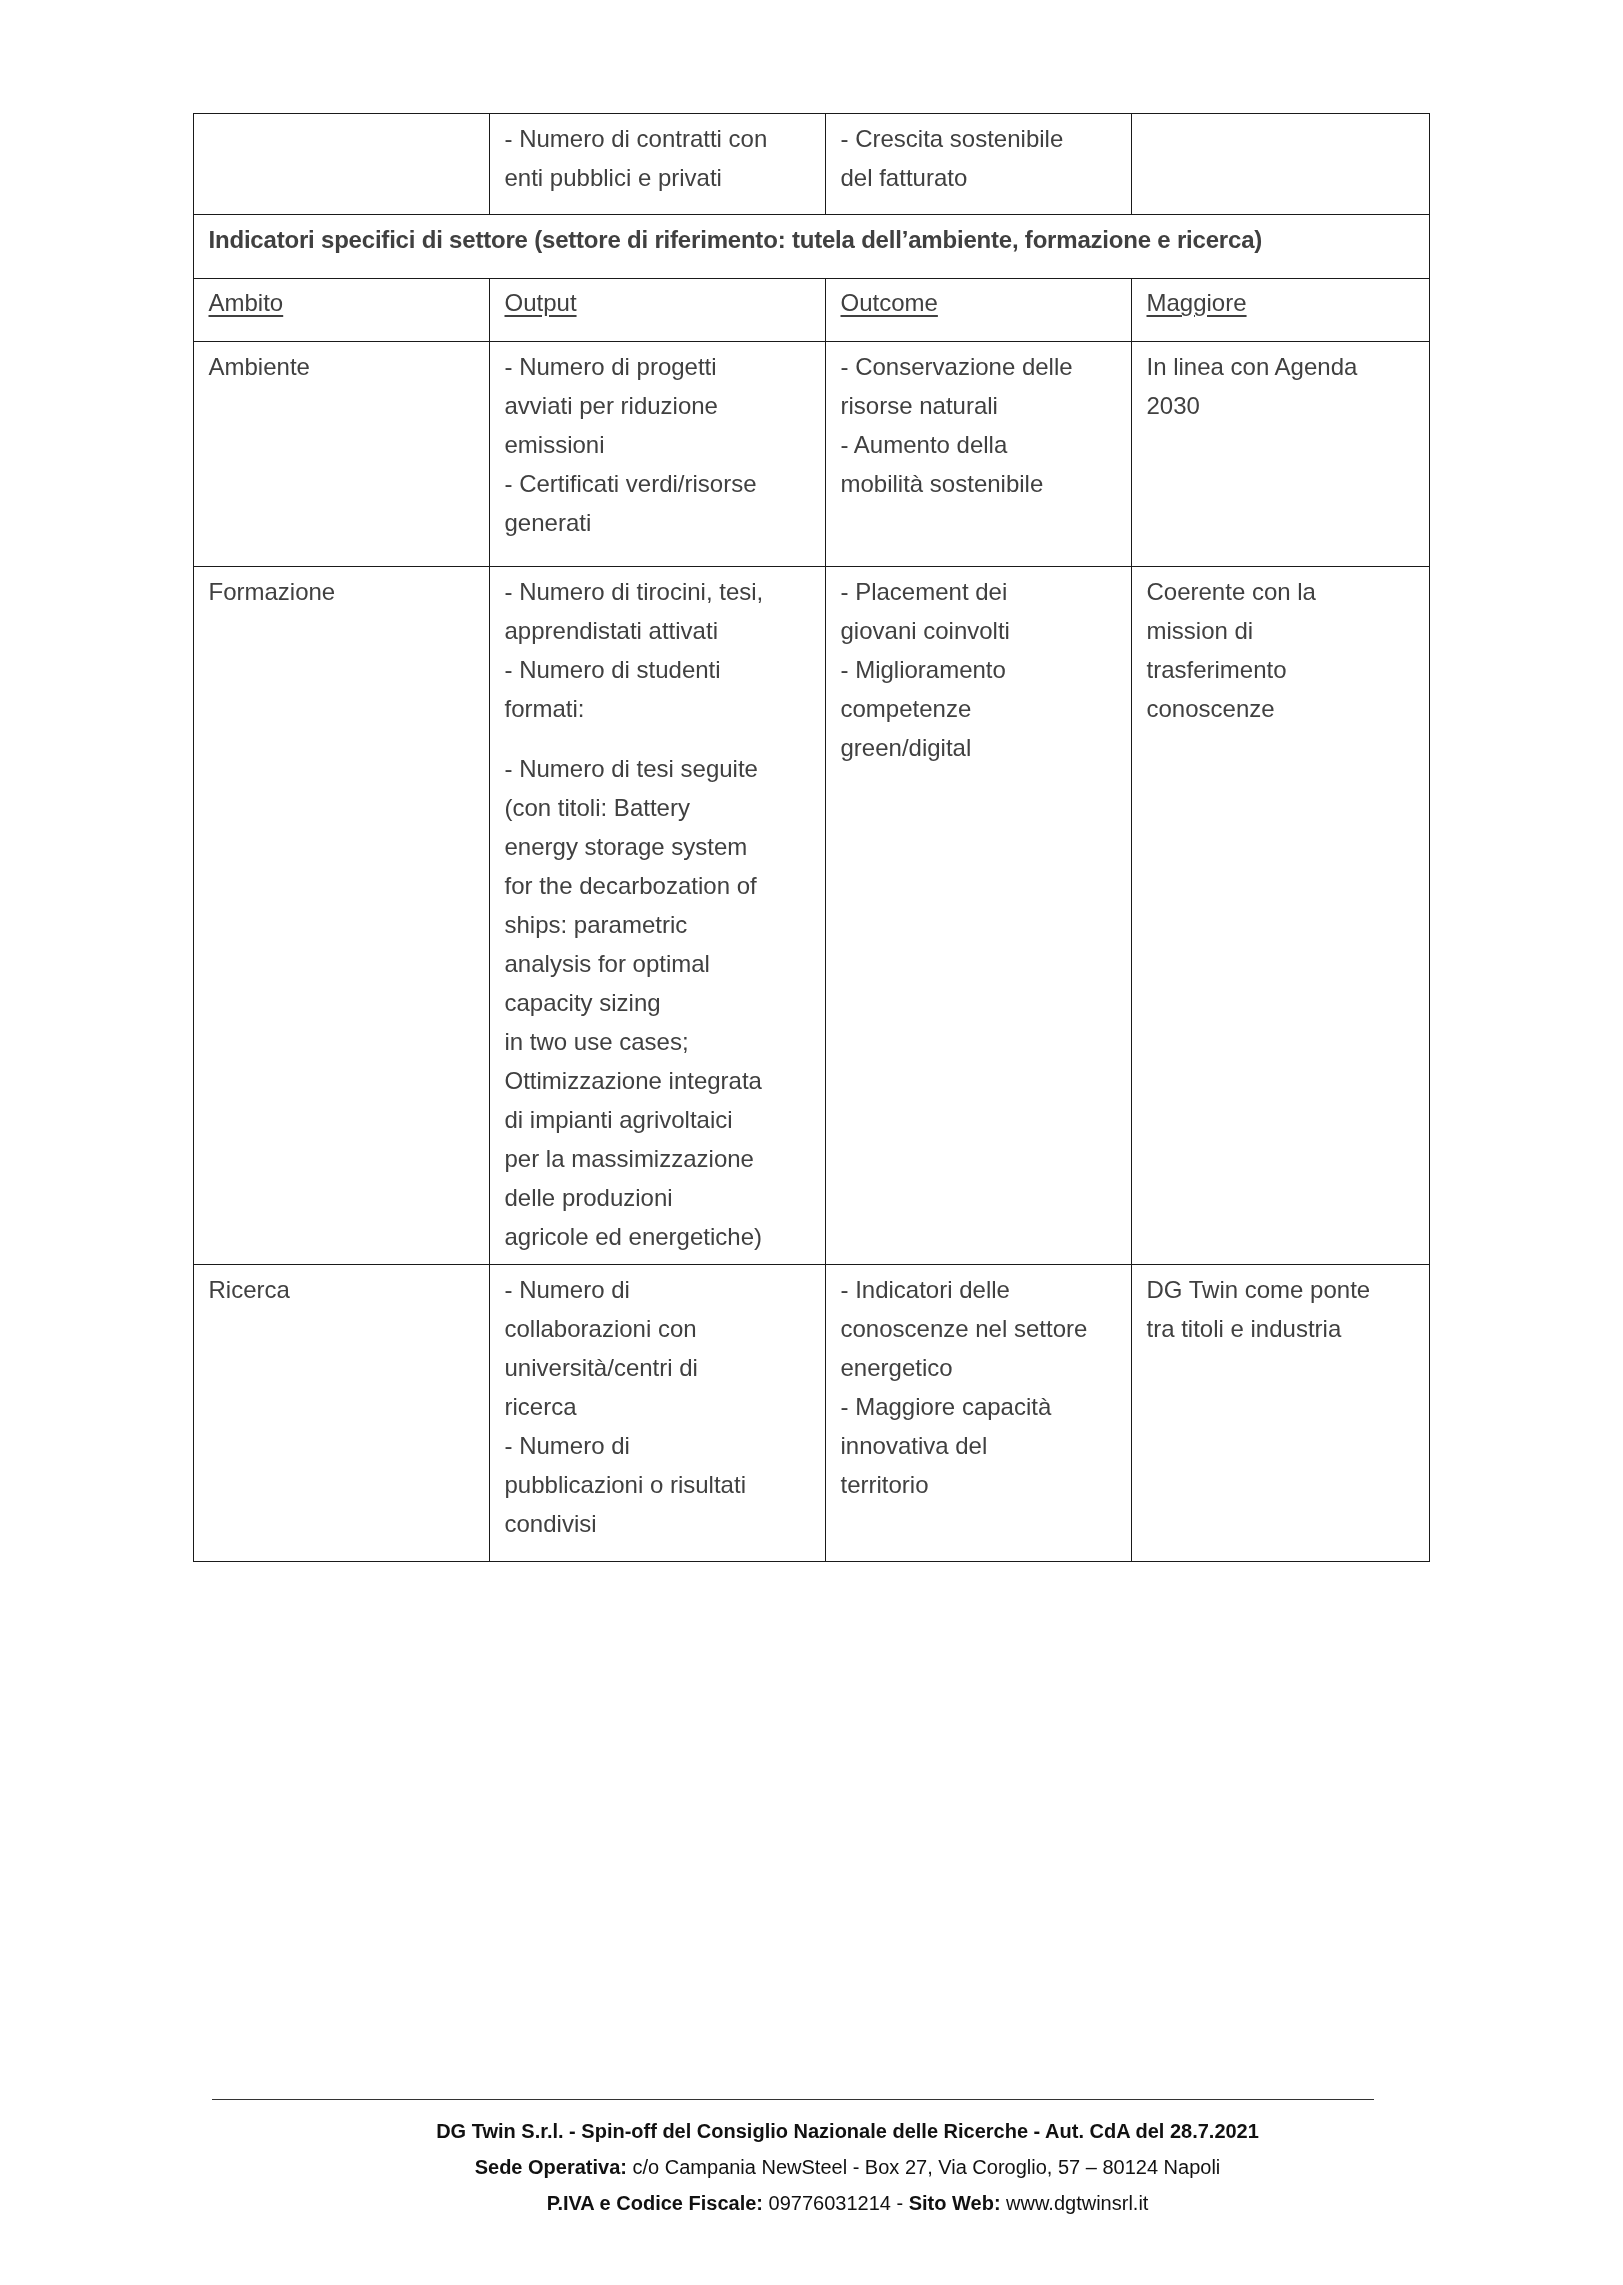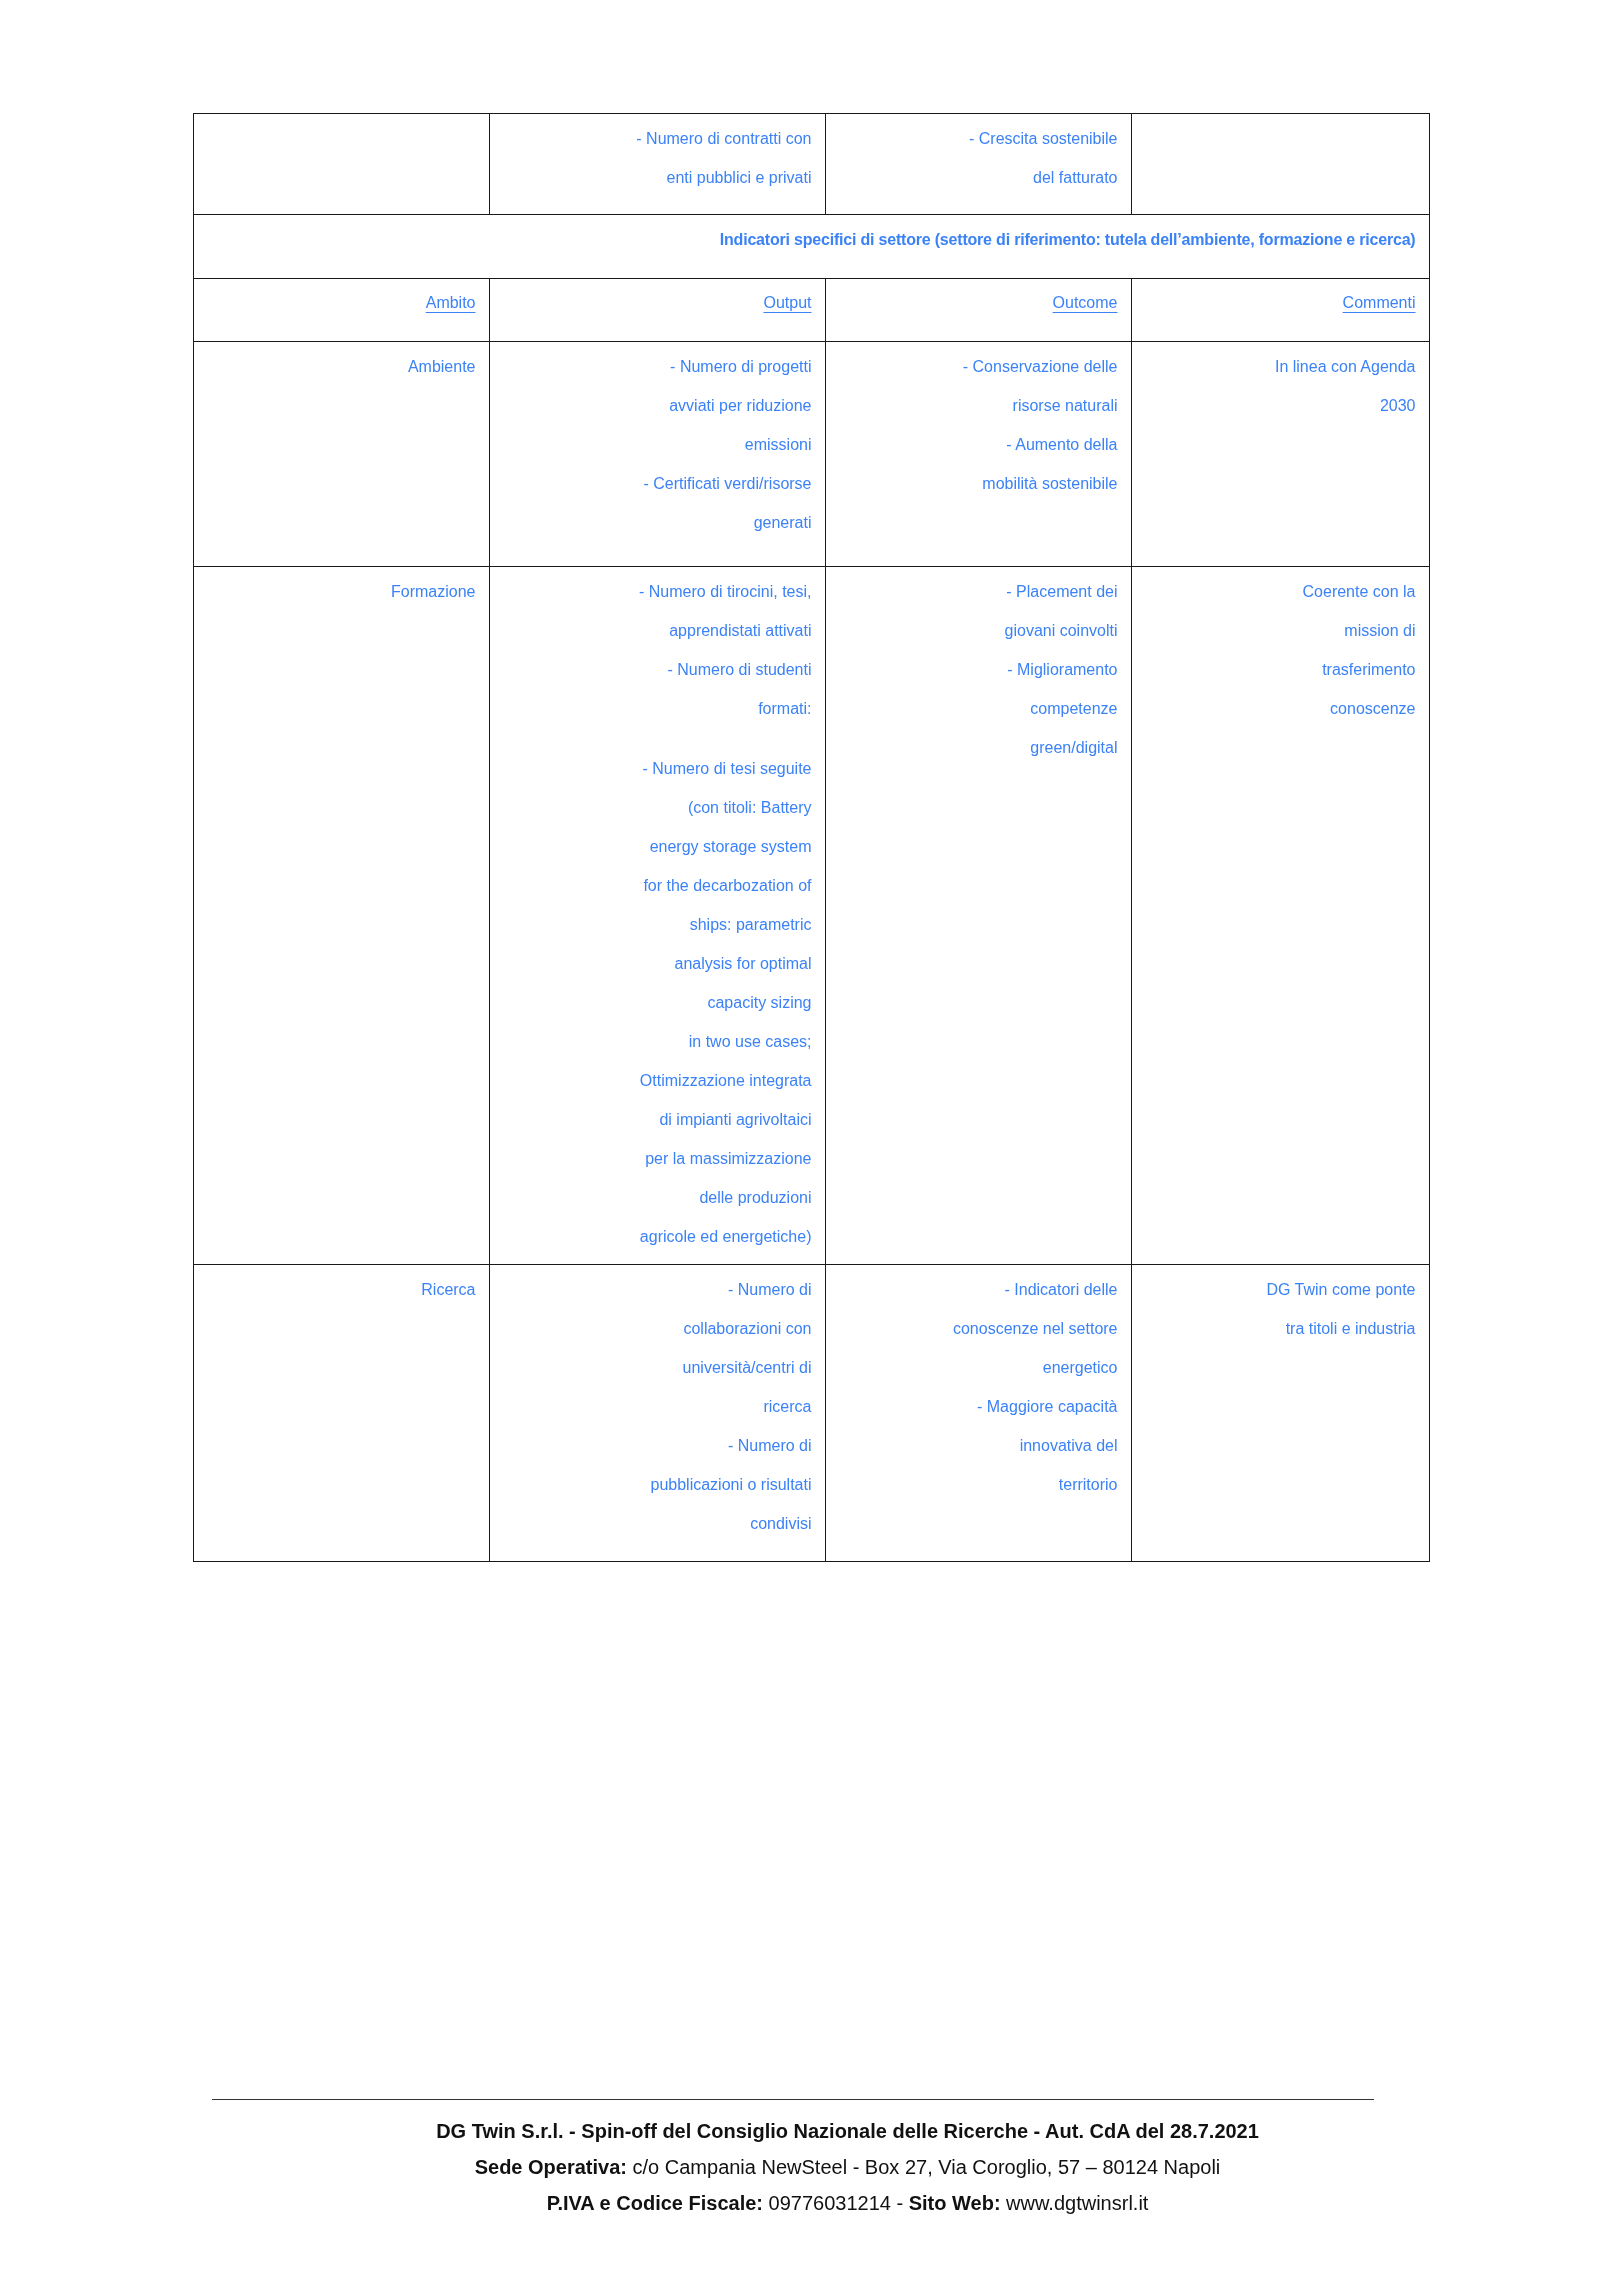--- a/index.html
+++ b/index.html
@@ -1,22 +1,22 @@
 <!DOCTYPE html>
 <html><head>
 <meta charset="utf-8">
 <style>
   html, body { margin: 0; padding: 0; background: #ffffff; }
   body { width: 1623px; height: 2285px; position: relative; overflow: hidden;
          font-family: "Liberation Sans", sans-serif; }
   .page { position: absolute; left: 0; top: 0; width: 1623px; height: 2285px; background: #fff; }
 
   table.ind { position: absolute; left: 193px; top: 113px; width: 1237px;
-              border-collapse: collapse; table-layout: fixed; color: #3b82f6;
-              font-family: "Liberation Sans", sans-serif; font-size: 16px; text-align: right; }
+              border-collapse: collapse; table-layout: fixed; color: #404040;
+              font-family: "Liberation Sans", sans-serif; font-size: 24px; }
   table.ind td { border: 1.5px solid #1a1a1a; vertical-align: top;
                  padding: 4.8px 13.5px 0 14.5px; line-height: 39px; }
   table.ind col.c1 { width: 296px; }
   table.ind col.c2 { width: 336px; }
   table.ind col.c3 { width: 306px; }
   table.ind col.c4 { width: 298px; }
   tr.r-top td { height: 95px; }
   tr.r-section td { height: 58px; font-weight: bold; letter-spacing: -0.2px; }
   tr.r-head td { height: 58px; margin-top: 8px; }
   tr.r-amb td { height: 219px; }
@@ -60,21 +60,21 @@
       </tr>
 
       <tr class="r-section">
         <td colspan="4">Indicatori specifici di settore (settore di riferimento: tutela dell’ambiente, formazione e ricerca)</td>
       </tr>
 
       <tr class="r-head">
         <td><span class="hd">Ambito</span></td>
         <td><span class="hd">Output</span></td>
         <td><span class="hd">Outcome</span></td>
-        <td><span class="hd">Commenti</span></td>
+        <td><span class="hd">Maggiore</span></td>
       </tr>
 
       <tr class="r-amb">
         <td>Ambiente</td>
         <td>
           <span class="line">- Numero di progetti</span>
           <span class="line">avviati per riduzione</span>
           <span class="line">emissioni</span>
           <span class="line">- Certificati verdi/risorse</span>
           <span class="line">generati</span>

